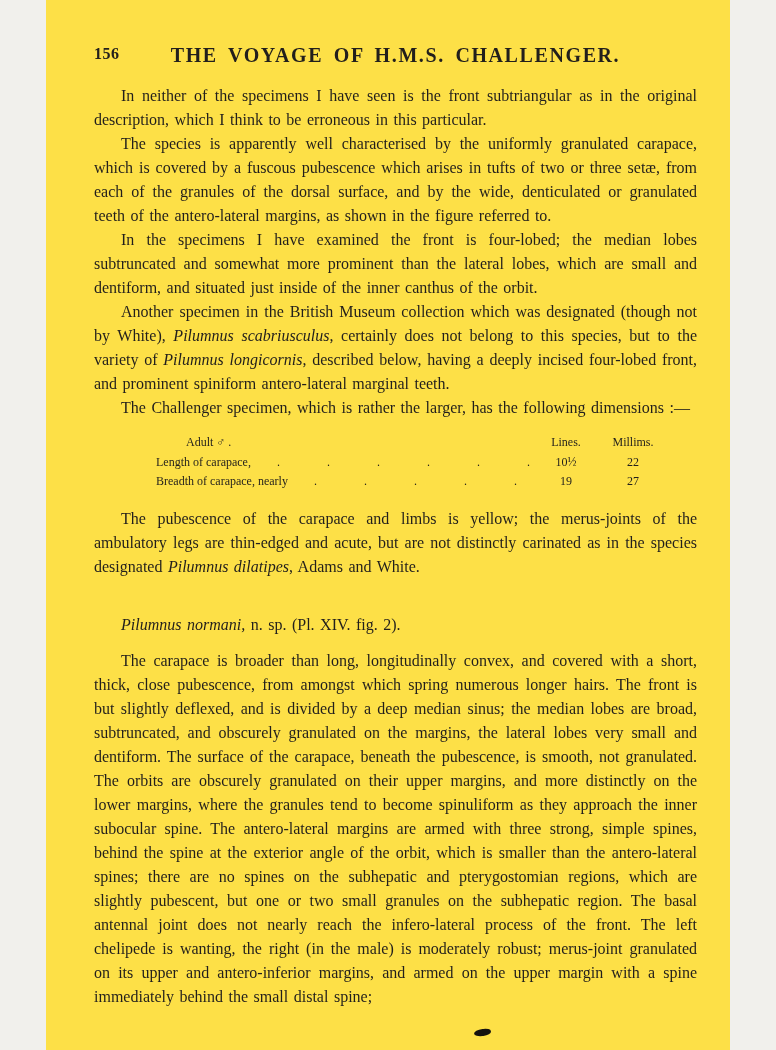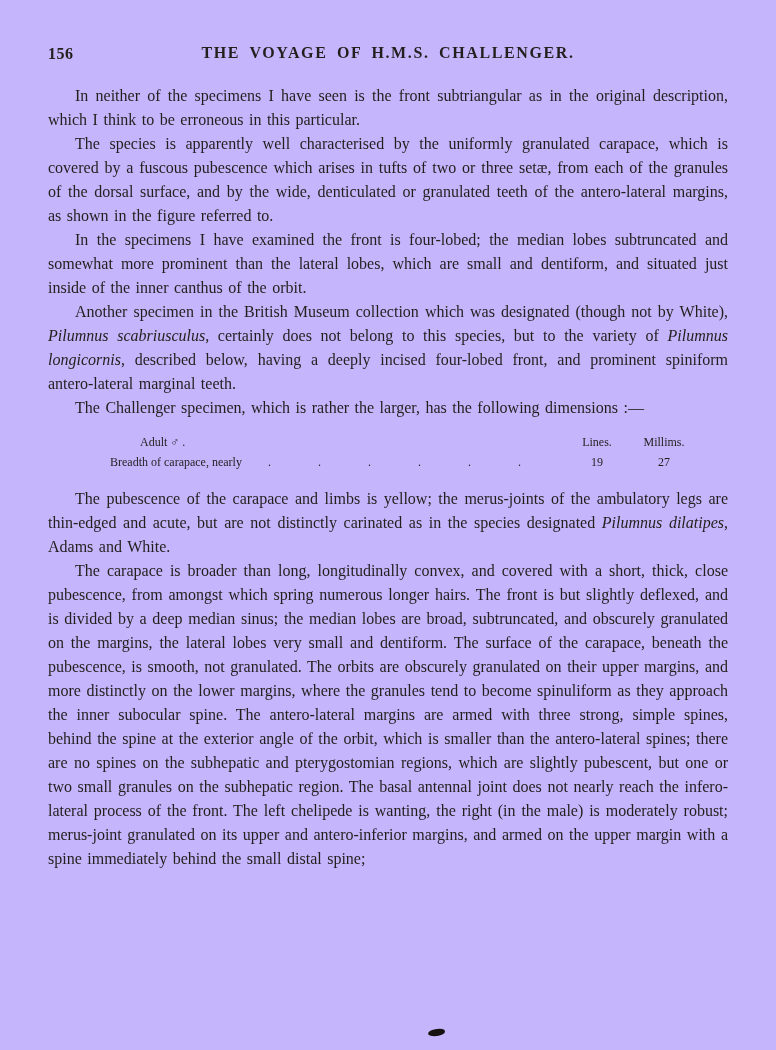--- a/index.html
+++ b/index.html
@@ -1,35 +1,35 @@
 <!DOCTYPE html>
 <html><head>
 <meta charset="utf-8">
 <style>
   * { box-sizing: border-box; }
   html, body { margin: 0; padding: 0; background: #f1f0ec; }
   .page {
     position: relative;
-    width: 776px;
+    width: 684px;
     height: 1050px;
     margin: 0 auto;
-    background: #c4b5fd;
+    background: #fde047;
     color: #221f1c;
     font-family: "Liberation Serif", "DejaVu Serif", serif;
-    padding: 44px 48px 0 48px;
+    padding: 44px 33px 0 48px;
     overflow: hidden;
   }
   .page-header { position: relative; height: 22px; margin-bottom: 18px; }
   .page-number {
     position: absolute; left: 0; top: 1px;
     font-size: 16px; font-weight: bold; letter-spacing: 0.5px;
   }
   .running-title {
     display: block; text-align: center;
-    font-size: 16px; font-weight: bold;
+    font-size: 20px; font-weight: bold;
     letter-spacing: 1.6px; word-spacing: 4px;
   }
   .content { font-size: 16px; line-height: 24px; text-align: justify; word-spacing: 1.5px; }
   .para { margin: 0; text-indent: 27px; }
   .it { }
   .species-heading {
     margin: 34px 0 12px 0;
     font-size: 16px; font-weight: normal;
     text-indent: 27px; text-align: left;
   }
@@ -76,29 +76,36 @@
 
     <p class="para"><span>The Challenger specimen, which is rather the larger, has the following dimensions :—</span></p>
 
     <div class="dim-table">
       <div class="dt-row dt-head">
         <div class="dt-label">Adult ♂ .</div>
         <div class="dt-lines">Lines.</div>
         <div class="dt-millims">Millims.</div>
       </div>
       <div class="dt-row data">
+        <div class="dt-label">Length of carapace,</div>
+        <div class="dt-leader">. . . . . . .</div>
+        <div class="dt-lines">10½</div>
+        <div class="dt-millims">22</div>
+      </div>
+      <div class="dt-row data">
         <div class="dt-label">Breadth of carapace, nearly</div>
         <div class="dt-leader">. . . . . .</div>
         <div class="dt-lines">19</div>
         <div class="dt-millims">27</div>
       </div>
     </div>
 
     <p class="para"><span>The pubescence of the carapace and limbs is yellow; the merus-joints of the ambulatory legs are thin-edged and acute, but are not distinctly carinated as in the species designated </span><i class="it">Pilumnus dilatipes</i><span>, Adams and White.</span></p>
 
+    <p class="species-heading"><i class="it">Pilumnus normani,</i><span> n. sp. (Pl. XIV. fig. 2).</span></p>
 
     <p class="para"><span>The carapace is broader than long, longitudinally convex, and covered with a short, thick, close pubescence, from amongst which spring numerous longer hairs.  The front is but slightly deflexed, and is divided by a deep median sinus; the median lobes are broad, subtruncated, and obscurely granulated on the margins, the lateral lobes very small and dentiform.  The surface of the carapace, beneath the pubescence, is smooth, not granulated.  The orbits are obscurely granulated on their upper margins, and more distinctly on the lower margins, where the granules tend to become spinuliform as they approach the inner subocular spine.  The antero-lateral margins are armed with three strong, simple spines, behind the spine at the exterior angle of the orbit, which is smaller than the antero-lateral spines; there are no spines on the subhepatic and pterygostomian regions, which are slightly pubescent, but one or two small granules on the subhepatic region.  The basal antennal joint does not nearly reach the infero-lateral process of the front.  The left chelipede is wanting, the right (in the male) is moderately robust; merus-joint granulated on its upper and antero-inferior margins, and armed on the upper margin with a spine immediately behind the small distal spine;</span></p>
 
   </section>
 
   <div class="scan-artifact"></div>
 
 </div>
 
 </body></html>

